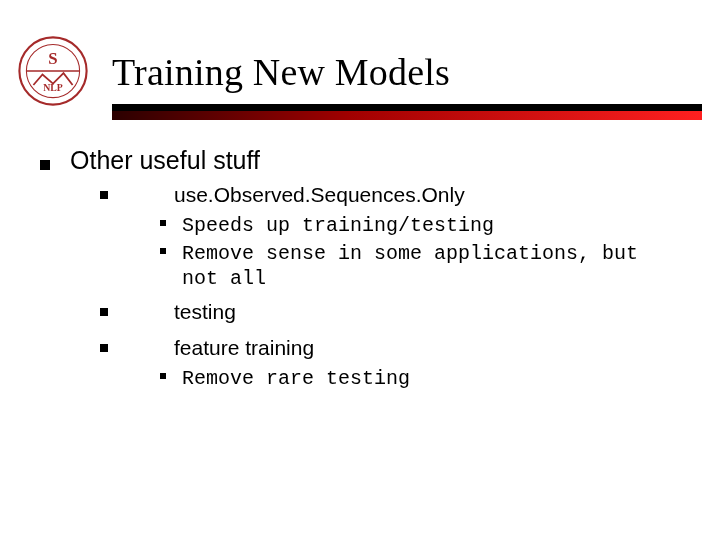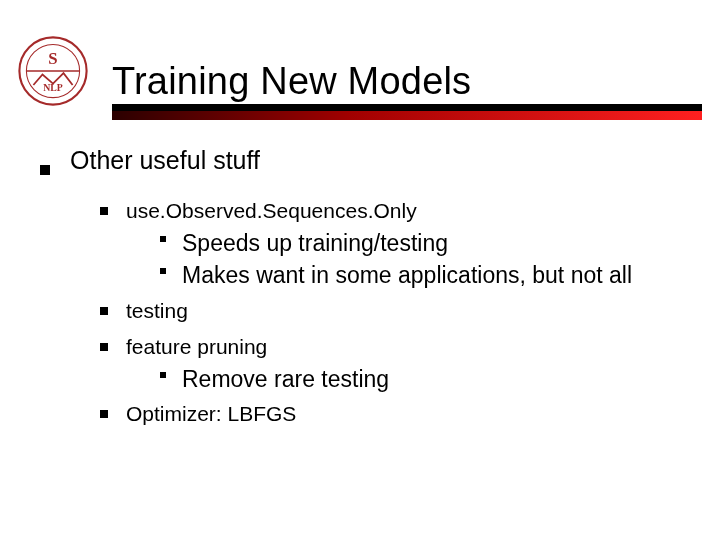--- a/index.html
+++ b/index.html
@@ -21,25 +21,26 @@
   .logo {
     position: absolute;
     top: 36px;
     left: 18px;
     width: 70px;
     height: 70px;
   }
   .logo svg { width: 100%; height: 100%; }
   .title {
     position: absolute;
-    top: 60px;
+    top: 50px;
     left: 112px;
     font-size: 38px;
     font-weight: 400;
     letter-spacing: 0.2px;
+    font-family: Liberation Serif, serif;
   }
   .bar {
     position: absolute;
     top: 104px;
     left: 112px;
     width: 590px;
     height: 16px;
   }
   .bar .black {
     position: absolute;
@@ -54,38 +55,39 @@
     background: linear-gradient(to right, #2b0000 0%, #a00000 40%, #ff2020 100%);
   }
   .content {
     position: absolute;
     top: 146px;
     left: 40px;
     right: 30px;
   }
   .l1 {
     display: flex;
-    align-items: flex-end;
-    margin-bottom: 24px;
+    align-items: center;
+    margin-bottom: 8px;
   }
   .l1 .b {
     width: 10px; height: 10px;
     background: #000;
     margin-top: 9px;
     margin-right: 20px;
     flex-shrink: 0;
   }
   .l1 .t {
     font-size: 25px;
   }
   .l2 {
     display: flex;
     align-items: flex-start;
     margin-left: 60px;
     margin-bottom: 6px;
+    gap: 48px;
   }
   .l2 .b {
     width: 8px; height: 8px;
     background: #000;
     margin-top: 8px;
     margin-right: 18px;
     flex-shrink: 0;
   }
   .l2 .t {
     font-size: 21px;
@@ -97,23 +99,24 @@
     margin-bottom: 3px;
   }
   .l3 .b {
     width: 6px; height: 6px;
     background: #000;
     margin-top: 7px;
     margin-right: 16px;
     flex-shrink: 0;
   }
   .l3 .t {
-    font-size: 23px;
+    font-size: 20px;
     line-height: 1.25;
     max-width: 490px;
+    font-family: Liberation Mono, monospace;
   }
   .gap { height: 6px; }
 </style>
 </head>
 <body>
 
 <div class="slide">
 
   <div class="logo">
     <svg viewBox="0 0 100 100">
@@ -144,45 +147,41 @@
       <div class="b"></div>
       <div class="t">use.Observed.Sequences.Only</div>
     </div>
 
     <div class="l3">
       <div class="b"></div>
       <div class="t">Speeds up training/testing</div>
     </div>
     <div class="l3">
       <div class="b"></div>
-      <div class="t">Makes want in some applications, but not all</div>
+      <div class="t">Remove sense in some applications, but not all</div>
     </div>
 
     <div class="gap"></div>
 
     <div class="l2">
       <div class="b"></div>
       <div class="t">testing</div>
     </div>
 
 
     <div class="gap"></div>
 
     <div class="l2">
       <div class="b"></div>
-      <div class="t">feature pruning</div>
+      <div class="t">feature training</div>
     </div>
 
     <div class="l3">
       <div class="b"></div>
       <div class="t">Remove rare testing</div>
     </div>
 
     <div class="gap"></div>
 
-    <div class="l2">
-      <div class="b"></div>
-      <div class="t">Optimizer: LBFGS</div>
-    </div>
 
   </div>
 
 </div>
 
 </body></html>

